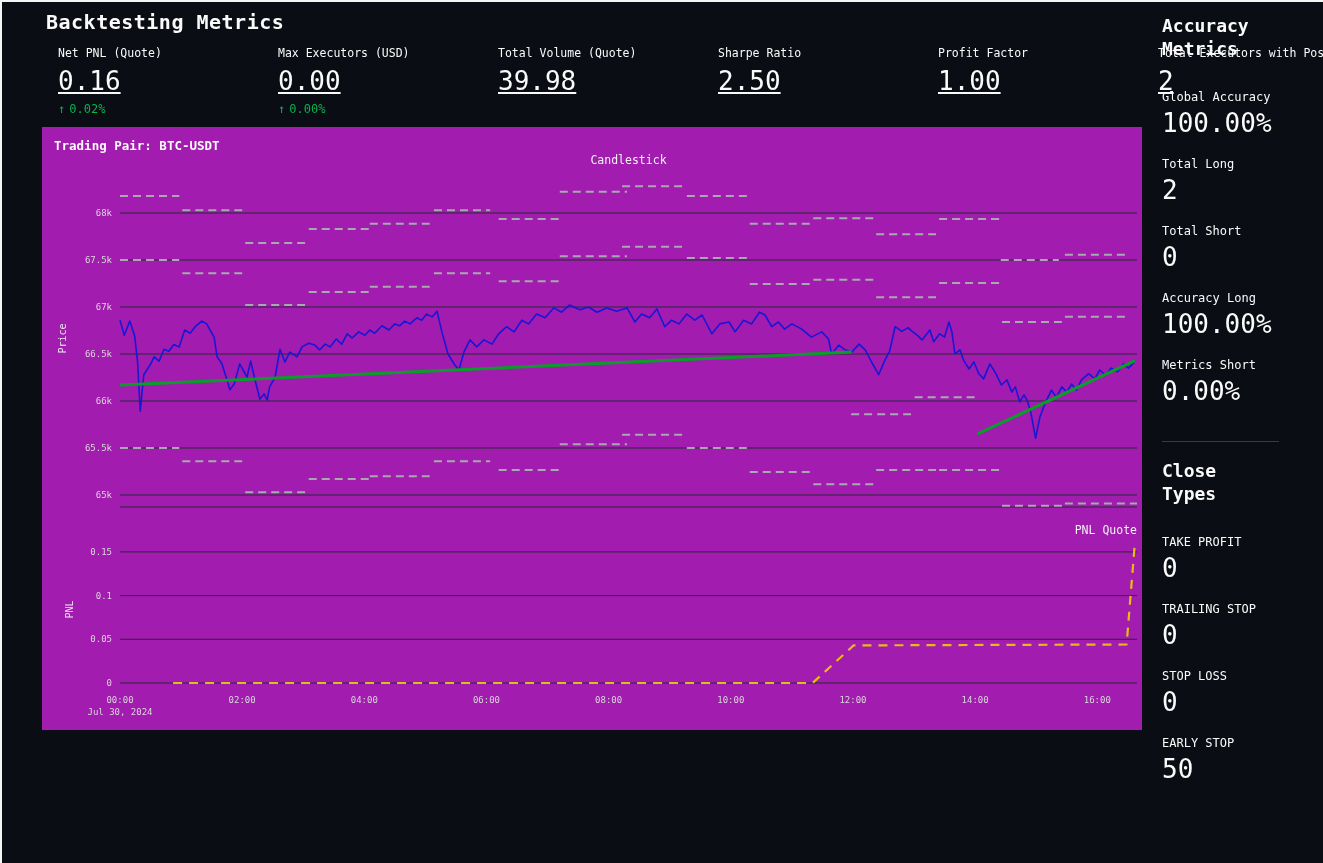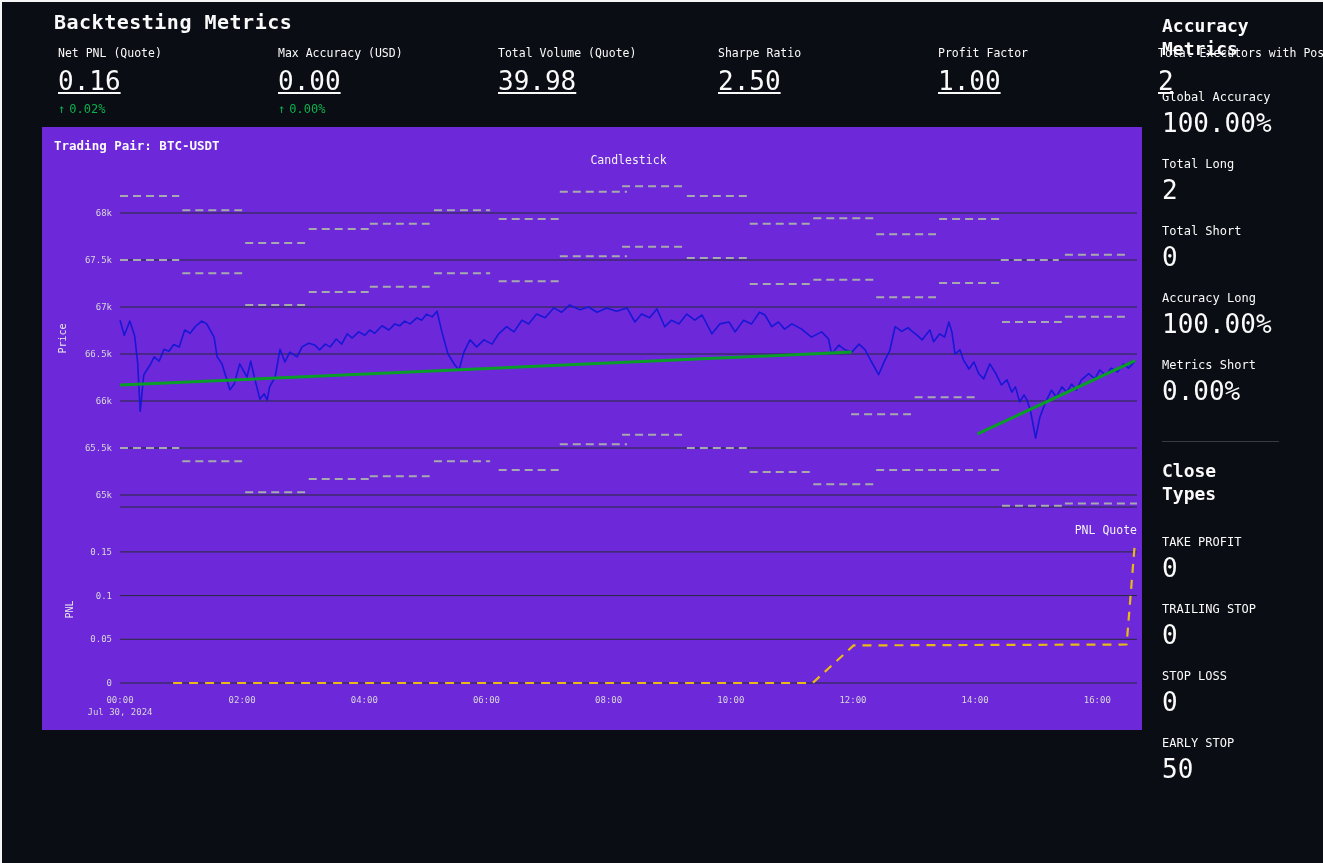--- a/index.html
+++ b/index.html
@@ -3,29 +3,29 @@
 <meta charset="utf-8">
 <style>
   html,body{margin:0;padding:0;background:#05070b;}
   .page{
     position:relative;width:1323px;height:863px;box-sizing:border-box;
     background:#0a0d13;overflow:hidden;
     border-top:2px solid #f5f5f5;border-left:2px solid #f5f5f5;
     font-family:"DejaVu Sans Mono","Liberation Mono",monospace;color:#fafafa;
   }
   
-  .page-title{position:absolute;left:52px;top:8px;font-size:20px;font-weight:bold;letter-spacing:.5px;}
+  .page-title{position:absolute;left:44px;top:8px;font-size:20px;font-weight:bold;letter-spacing:.5px;}
   .metrics-row{position:absolute;left:56px;top:44px;display:flex;gap:34px;}
   .metric{width:186px;flex:0 0 auto;}
   .m-label{font-size:11.5px;color:#fafafa;white-space:nowrap;}
   .m-value{font-size:26px;line-height:1.15;margin-top:7px;text-decoration:underline;}
   .m-delta{font-size:12px;color:#0cb04f;margin-top:5px;}
   .m-delta .arrow{margin-right:4px;}
   
-  .chart-panel{position:absolute;left:40px;top:125px;width:1100px;height:603px;background:#6d28d9;}
+  .chart-panel{position:absolute;left:40px;top:125px;width:1100px;height:603px;background:#a21caf;}
   .pair-label{position:absolute;left:12px;top:11px;font-size:12.5px;font-weight:bold;}
   .candle-title{position:absolute;left:78px;top:26px;width:1017px;text-align:center;font-size:11.5px;color:#f2f2f2;}
   .pnl-title{position:absolute;left:78px;top:396px;width:1017px;text-align:right;font-size:11.5px;color:#f2f2f2;}
   .y-axis-title{position:absolute;font-size:10px;color:#e8e8e8;transform:rotate(-90deg);transform-origin:center;}
   .y-axis-title.price{left:-4px;top:206px;width:48px;text-align:center;}
   .y-axis-title.pnl{left:7px;top:477px;width:40px;text-align:center;}
   .chart-svg{position:absolute;left:0;display:block;}
   #candle-svg{top:0;}
   #pnl-svg{top:390px;}
   
@@ -45,21 +45,21 @@
 <div class="page">
 
   <div class="page-title">Backtesting Metrics</div>
   <div class="metrics-row">
     <div class="metric">
       <div class="m-label">Net PNL (Quote)</div>
       <div class="m-value">0.16</div>
       <div class="m-delta"><span class="arrow">↑</span><span>0.02%</span></div>
     </div>
     <div class="metric">
-      <div class="m-label">Max Accuracy (USD)</div>
+      <div class="m-label">Max Executors (USD)</div>
       <div class="m-value">0.00</div>
       <div class="m-delta"><span class="arrow">↑</span><span>0.00%</span></div>
     </div>
     <div class="metric">
       <div class="m-label">Total Volume (Quote)</div>
       <div class="m-value">39.98</div>
 
     </div>
     <div class="metric">
       <div class="m-label">Sharpe Ratio</div>

